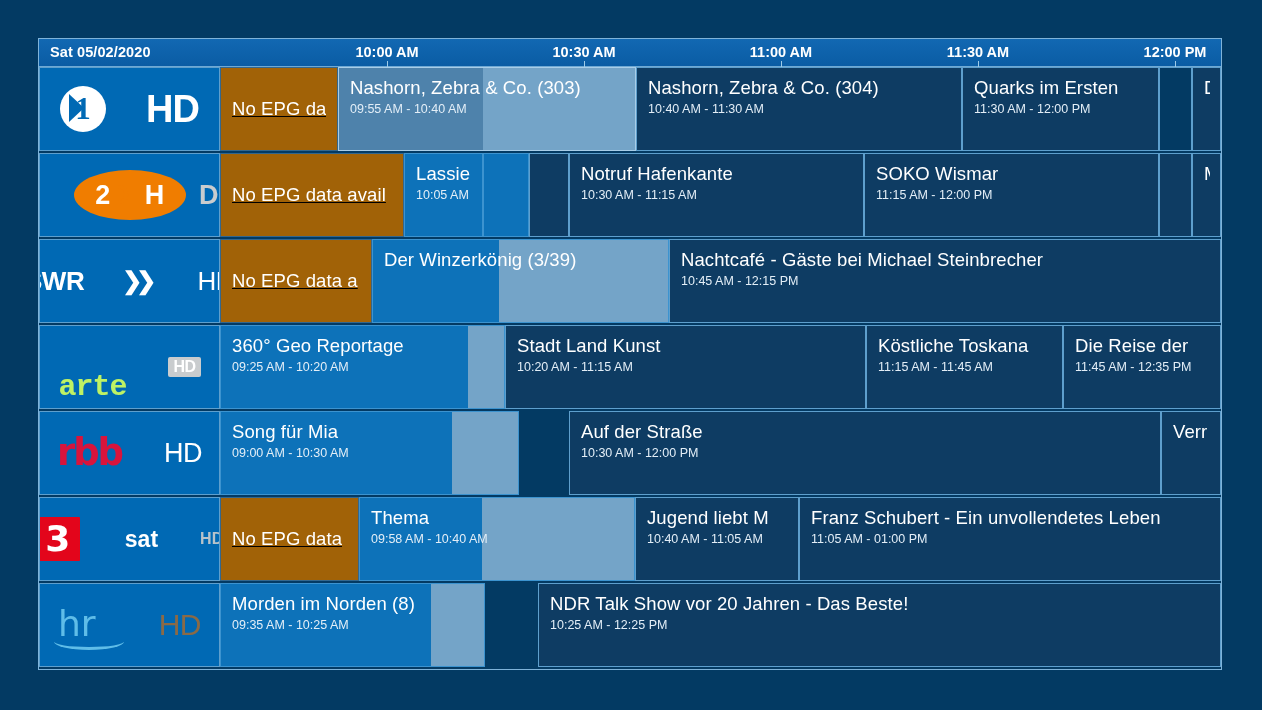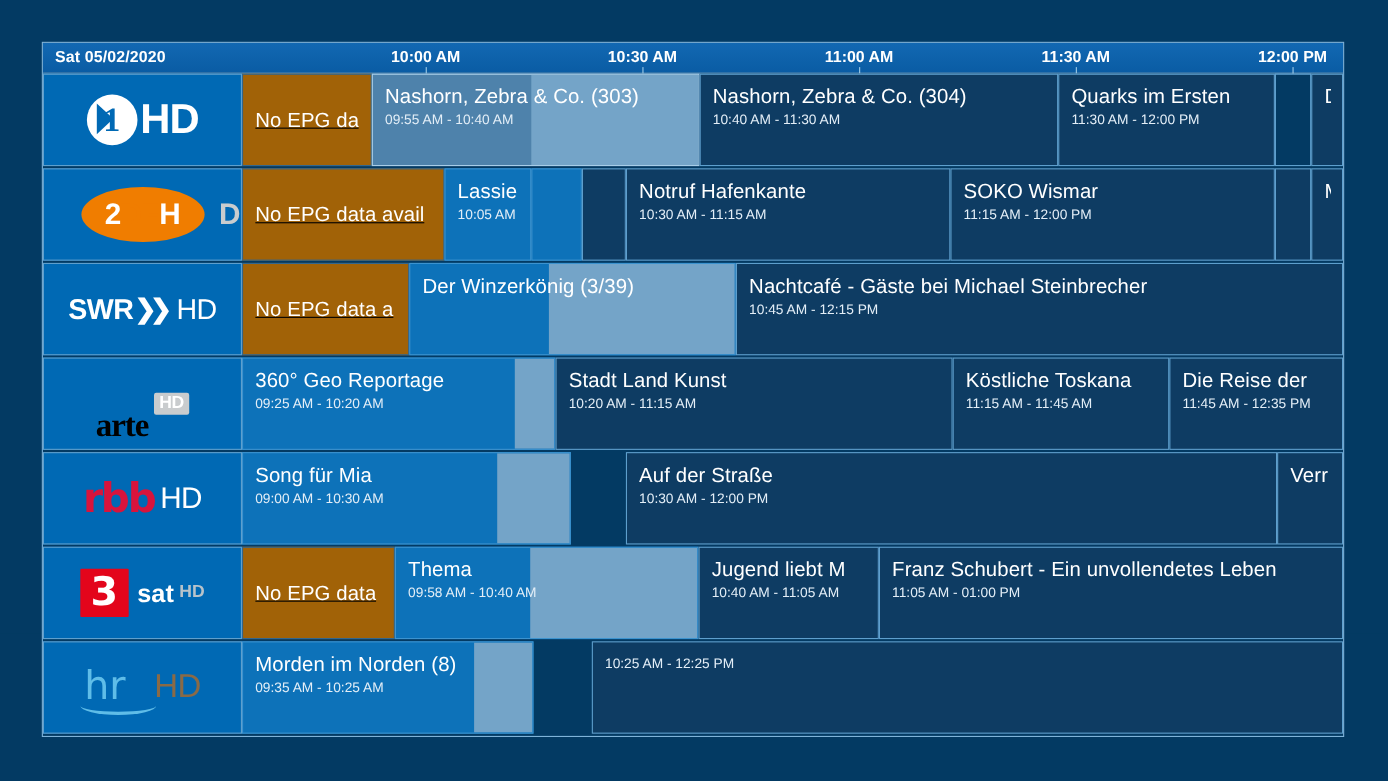--- a/index.html
+++ b/index.html
@@ -148,21 +148,21 @@
 
   
   .prog.noepg {
     display: flex;
     align-items: center;
     padding-top: 0;
   }
   .prog.noepg .prog-title { font-size: 18.5px; }
 
   
-  .logo { display: flex; align-items: center; justify-content: center; }
+  .logo { display: flex; align-items: center; justify-content: center; gap: 37px; }
 
   
   .logo-ard .circ {
     width: 46px; height: 46px; border-radius: 50%;
     background: #ffffff;
     position: relative;
     display: inline-block;
     vertical-align: middle;
   }
   .logo-ard .circ::before {
@@ -211,22 +211,22 @@
 
   
   .logo-swr .swr {
     font-size: 26px; font-weight: bold; color: #ffffff; letter-spacing: -0.5px;
   }
   .logo-swr .chev { font-size: 24px; font-weight: bold; color: #ffffff; margin: 0 2px 0 1px; letter-spacing: -6px; }
   .logo-swr .hd { font-size: 26px; color: #ffffff; margin-left: 8px; letter-spacing: -0.5px; }
 
   
   .logo-arte .arte {
-    font-size: 30px; font-weight: bold; color: #000000;
-    letter-spacing: -1px; font-family: Liberation Serif, serif; margin-top: 39px;
+    font-size: 30px; font-weight: bold; color: #bef264;
+    letter-spacing: -1px; font-family: Liberation Mono, monospace; margin-top: 39px;
   }
   .logo-arte .hdbadge {
     display: inline-block;
     background: #c9ccce; color: #ffffff;
     font-size: 16px; font-weight: bold;
     padding: 1px 5px; border-radius: 2px;
     margin-left: 5px; vertical-align: 7px;
     letter-spacing: -0.5px;
   }
 
@@ -513,20 +513,21 @@
           </div>
           <div class="prog live" style="left: 181px; width: 265px;">
             <div class="progress-rest" style="width: 53px;"></div>
             <div class="cell-text">
               <div class="prog-title">Morden im Norden (8)</div>
               <div class="prog-time">09:35 AM - 10:25 AM</div>
             </div>
           </div>
           <div class="prog past" style="left: 499px; width: 683px;">
             <div class="cell-text">
+              <div class="prog-title">NDR Talk Show vor 20 Jahren - Das Beste!</div>
               <div class="prog-time">10:25 AM - 12:25 PM</div>
             </div>
           </div>
         </div>
       </div>
 
   </div>
 </div>
 
 </body></html>

